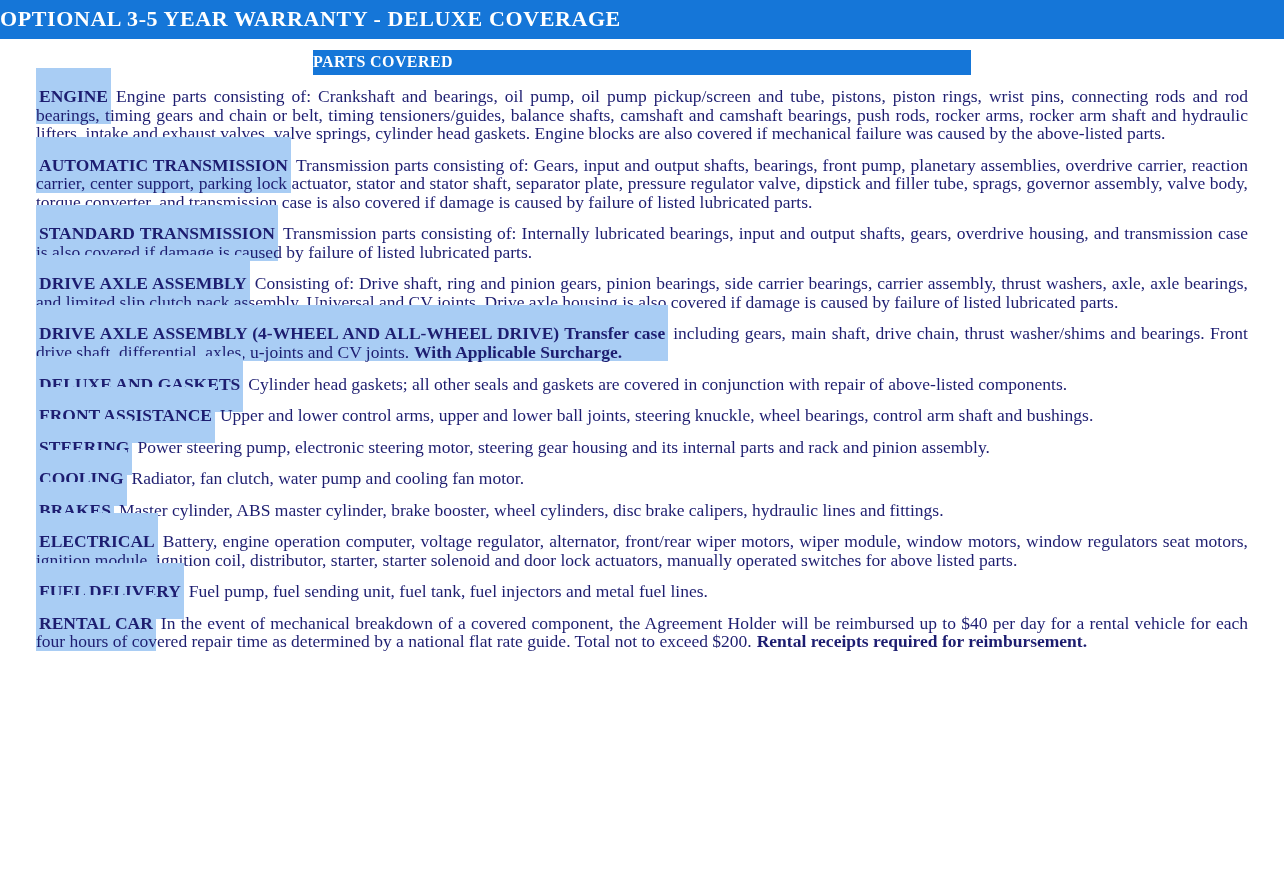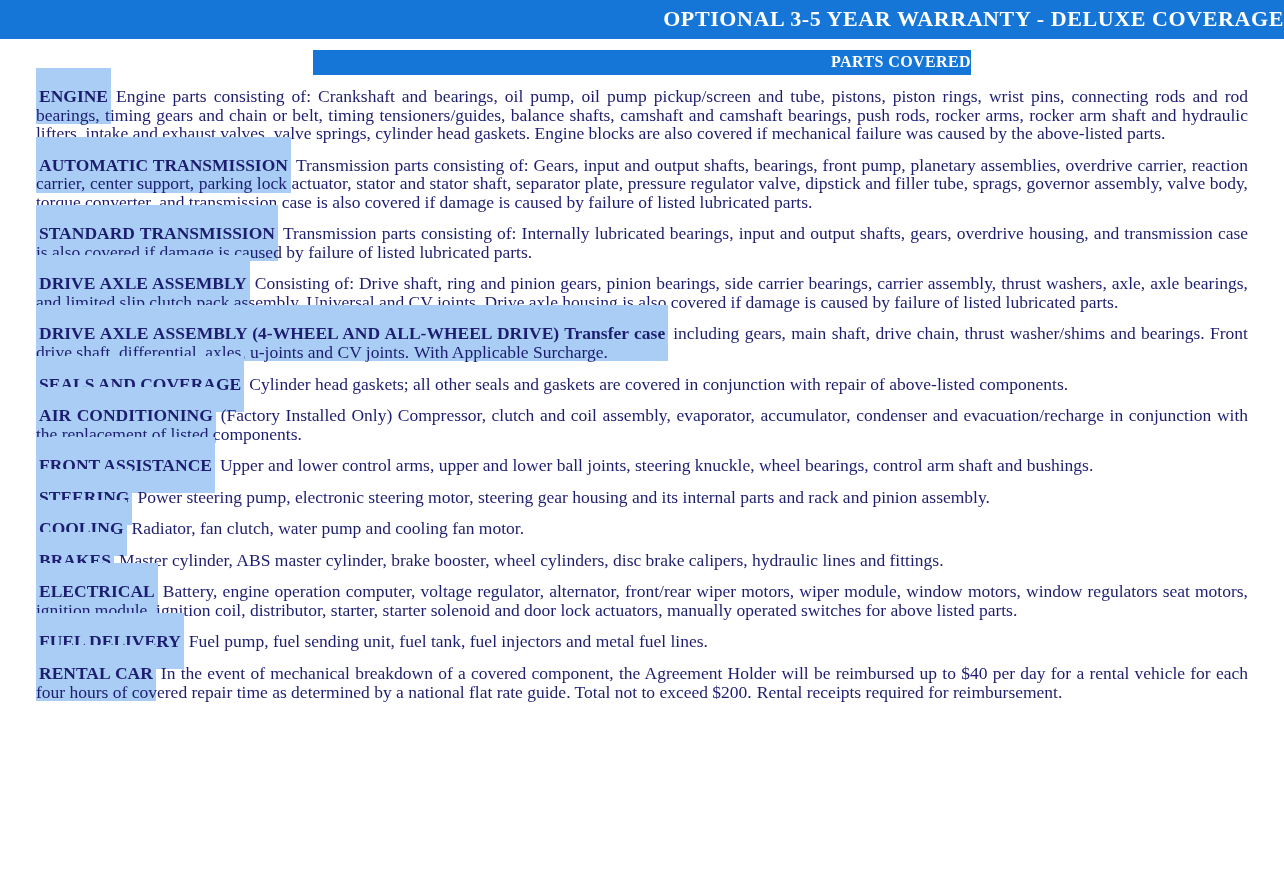--- a/index.html
+++ b/index.html
@@ -10,32 +10,32 @@
   body {
     width: 1284px;
     min-height: 871px;
     font-family: "Liberation Serif", serif;
     color: var(--text-navy, #1d1d70);
     box-sizing: border-box;
   }
   .banner {
     background: var(--banner-blue, #1576d8);
     color: #ffffff;
-    text-align: right;
+    text-align: left;
     font-weight: bold;
     font-size: 22px;
     letter-spacing: 0.6px;
     padding: 6px 0 7px 0;
   }
   .subtitle-bar {
     background: var(--banner-blue, #1576d8);
     color: #ffffff;
     width: 658px;
     margin: 11px auto 12px auto;
-    text-align: right;
+    text-align: left;
     font-weight: bold;
     font-size: 16px;
     letter-spacing: 0.4px;
     padding: 3px 0 4px 0;
   }
   .content {
     padding: 0 36px;
   }
   .section {
     text-align: justify;
@@ -43,21 +43,21 @@
     line-height: 1.06;
     margin: 0 0 13px 0;
   }
   .heading {
     background: var(--highlight-blue, #a9cdf4);
     font-weight: bold;
     padding: 18px 3px;
     margin-right: 5px;
   }
   .bold-note {
-    font-weight: normal;
+    font-weight: bold;
     margin-left: 5px;
   }
 </style>
 </head>
 <body>
 
 <header class="banner">
   <span>OPTIONAL 3-5 YEAR WARRANTY - DELUXE COVERAGE</span>
 </header>
 
@@ -70,23 +70,22 @@
     <p class="section"><span class="heading">ENGINE</span><span class="body">Engine parts consisting of: Crankshaft and bearings, oil pump, oil pump pickup/screen and tube, pistons, piston rings, wrist pins, connecting rods and rod bearings, timing gears and chain or belt, timing tensioners/guides, balance shafts, camshaft and camshaft bearings, push rods, rocker arms, rocker arm shaft and hydraulic lifters, intake and exhaust valves, valve springs, cylinder head gaskets. Engine blocks are also covered if mechanical failure was caused by the above-listed parts.</span></p>
 
     <p class="section"><span class="heading">AUTOMATIC TRANSMISSION</span><span class="body">Transmission parts consisting of: Gears, input and output shafts, bearings, front pump, planetary assemblies, overdrive carrier, reaction carrier, center support, parking lock actuator, stator and stator shaft, separator plate, pressure regulator valve, dipstick and filler tube, sprags, governor assembly, valve body, torque converter, and transmission case is also covered if damage is caused by failure of listed lubricated parts.</span></p>
 
     <p class="section"><span class="heading">STANDARD TRANSMISSION</span><span class="body">Transmission parts consisting of: Internally lubricated bearings, input and output shafts, gears, overdrive housing, and transmission case is also covered if damage is caused by failure of listed lubricated parts.</span></p>
 
     <p class="section"><span class="heading">DRIVE AXLE ASSEMBLY</span><span class="body">Consisting of: Drive shaft, ring and pinion gears, pinion bearings, side carrier bearings, carrier assembly, thrust washers, axle, axle bearings, and limited slip clutch pack assembly. Universal and CV joints. Drive axle housing is also covered if damage is caused by failure of listed lubricated parts.</span></p>
 
     <p class="section"><span class="heading">DRIVE AXLE ASSEMBLY (4-WHEEL AND ALL-WHEEL DRIVE) Transfer case</span><span class="body">including gears, main shaft, drive chain, thrust washer/shims and bearings. Front drive shaft, differential, axles, u-joints and CV joints.</span><strong class="bold-note">With Applicable Surcharge.</strong></p>
 
-    <p class="section"><span class="heading">SEALS AND COVERAGE</span><span class="body">Cylinder head gaskets; all other seals and gaskets are covered in conjunction with repair of above-listed components.</span></p>
+    <p class="section"><span class="heading">DELUXE AND GASKETS</span><span class="body">Cylinder head gaskets; all other seals and gaskets are covered in conjunction with repair of above-listed components.</span></p>
 
-    <p class="section"><span class="heading">AIR CONDITIONING</span><span class="body">(Factory Installed Only) Compressor, clutch and coil assembly, evaporator, accumulator, condenser and evacuation/recharge in conjunction with the replacement of listed components.</span></p>
 
     <p class="section"><span class="heading">FRONT ASSISTANCE</span><span class="body">Upper and lower control arms, upper and lower ball joints, steering knuckle, wheel bearings, control arm shaft and bushings.</span></p>
 
     <p class="section"><span class="heading">STEERING</span><span class="body">Power steering pump, electronic steering motor, steering gear housing and its internal parts and rack and pinion assembly.</span></p>
 
     <p class="section"><span class="heading">COOLING</span><span class="body">Radiator, fan clutch, water pump and cooling fan motor.</span></p>
 
     <p class="section"><span class="heading">BRAKES</span><span class="body">Master cylinder, ABS master cylinder, brake booster, wheel cylinders, disc brake calipers, hydraulic lines and fittings.</span></p>
 
     <p class="section"><span class="heading">ELECTRICAL</span><span class="body">Battery, engine operation computer, voltage regulator, alternator, front/rear wiper motors, wiper module, window motors, window regulators seat motors, ignition module, ignition coil, distributor, starter, starter solenoid and door lock actuators, manually operated switches for above listed parts.</span></p>

